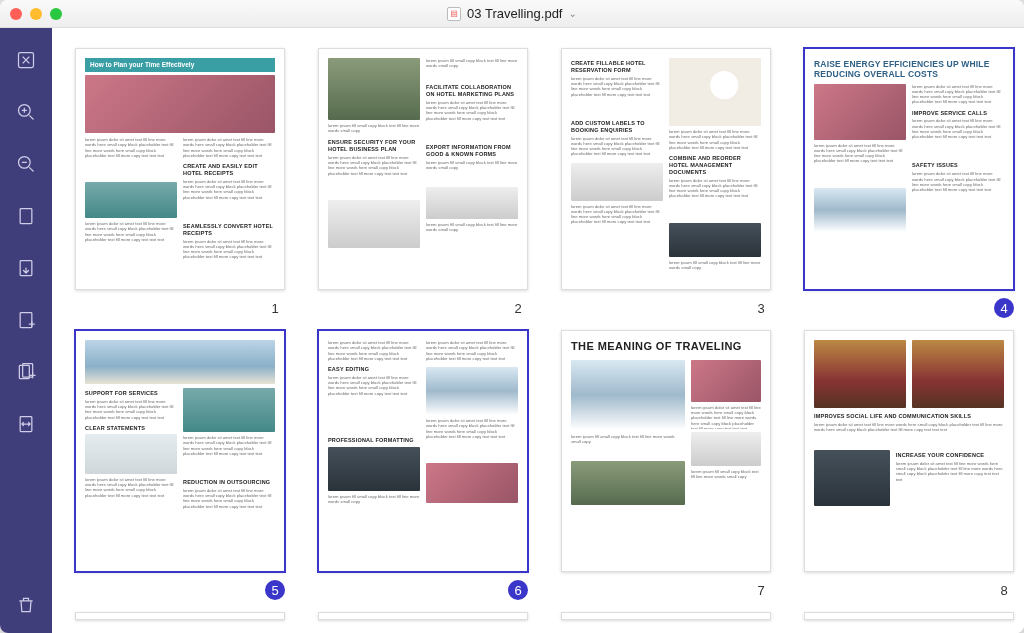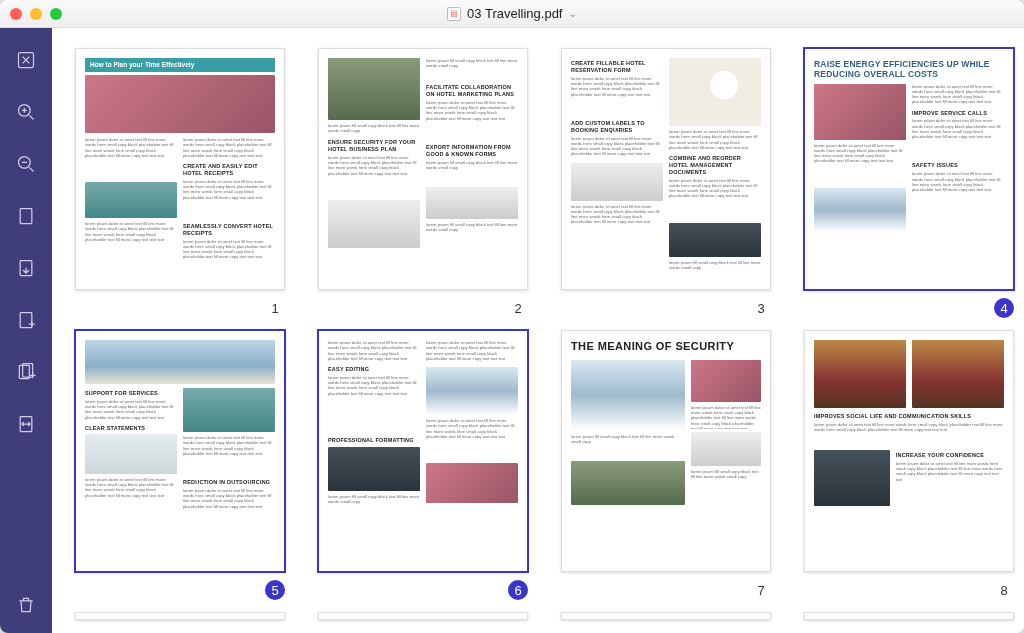--- a/index.html
+++ b/index.html
@@ -340,21 +340,21 @@
                 <div class="para med" style="margin-top:3px"></div>
                 <div class="img warm" style="height:40px;margin-top:3px"></div>
               </div>
             </div>
           </div>
           <div class="pnum sel">6</div>
         </div>
 
         <div class="cell">
           <div class="thumb">
-            <div class="title-big">THE MEANING OF SECURITY</div>
+            <div class="title-big">THE MEANING OF TRAVELING</div>
             <div class="cols" style="margin-top:6px">
               <div class="col" style="flex:1.3">
                 <div class="img snow" style="height:70px"></div>
                 <div class="para s short" style="margin-top:4px"></div>
                 <div class="img green" style="height:44px;margin-top:3px"></div>
               </div>
               <div class="col" style="flex:0.8">
                 <div class="img warm" style="height:42px"></div>
                 <div class="para short" style="margin-top:3px"></div>
                 <div class="img gray" style="height:34px;margin-top:3px"></div>

